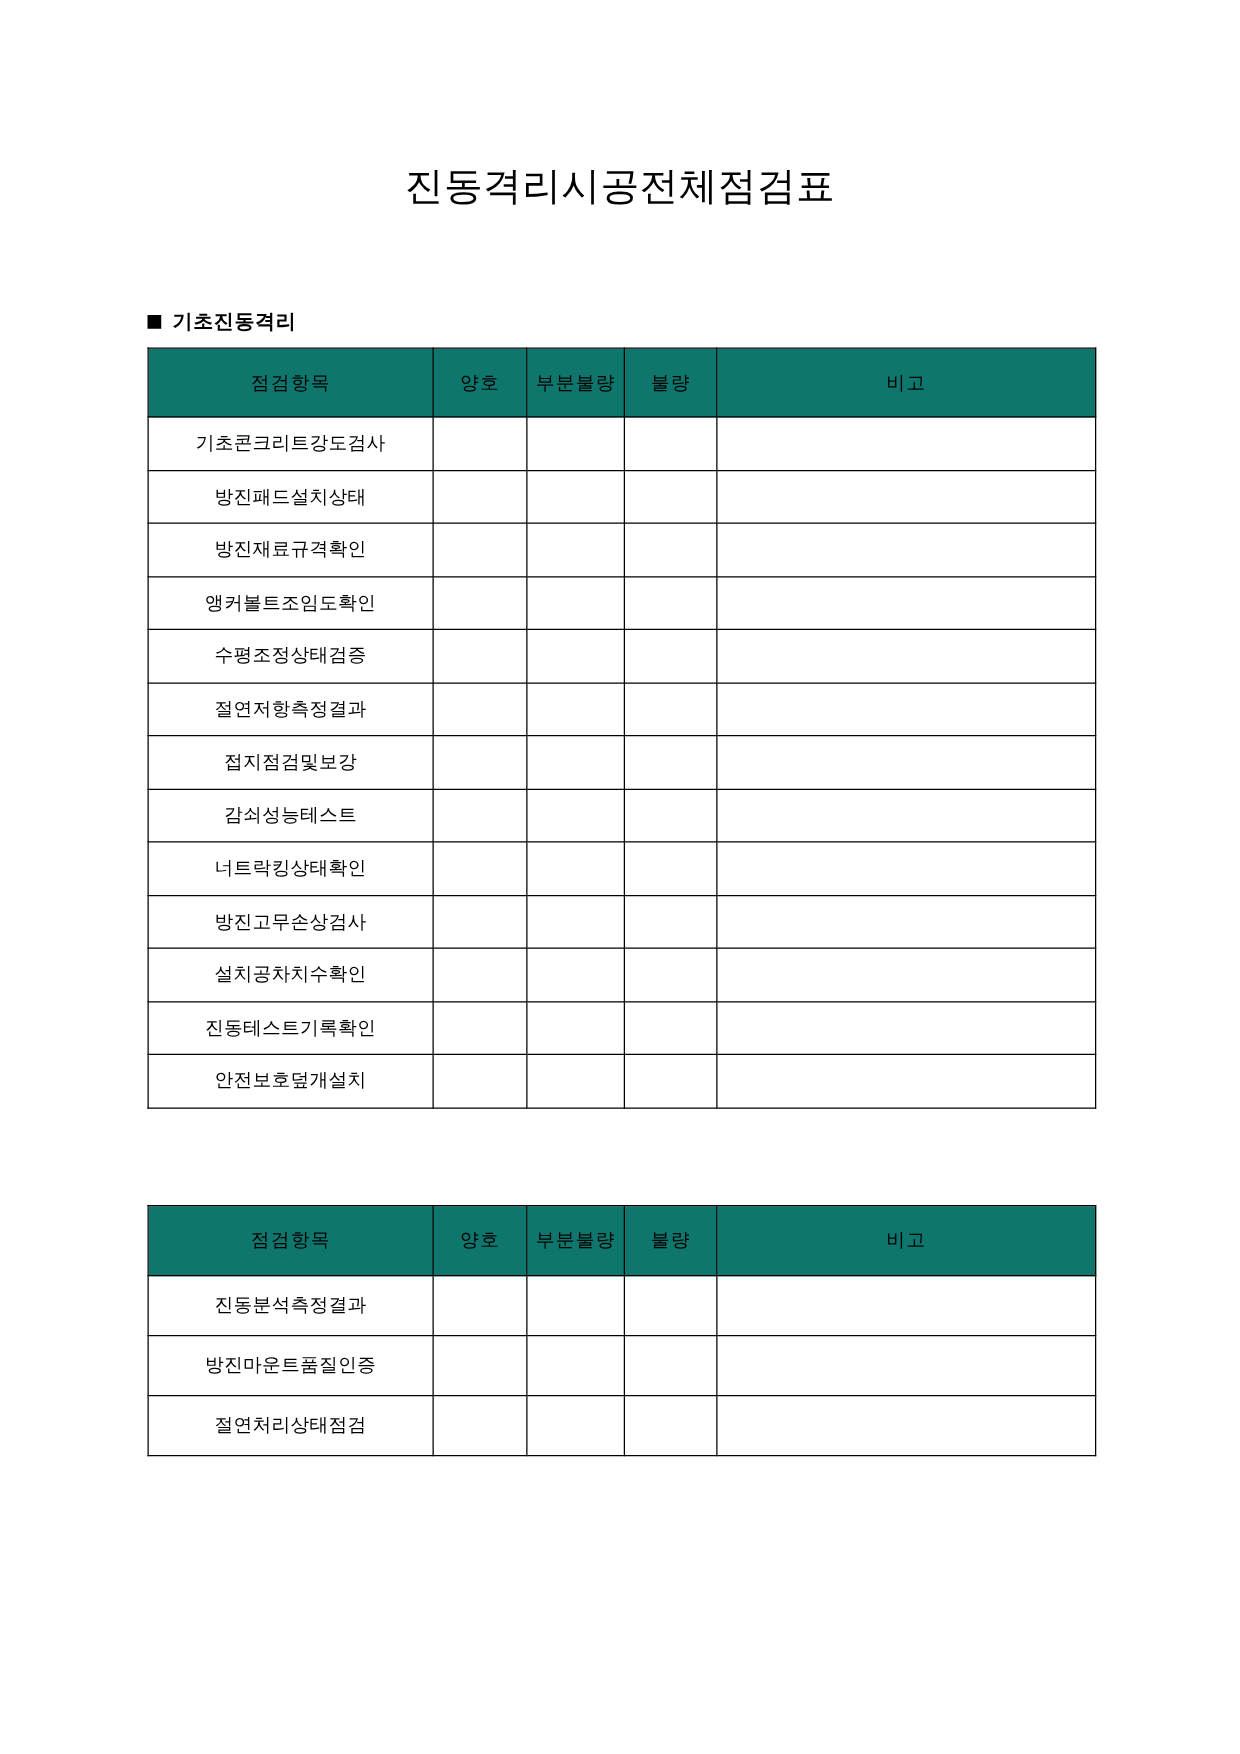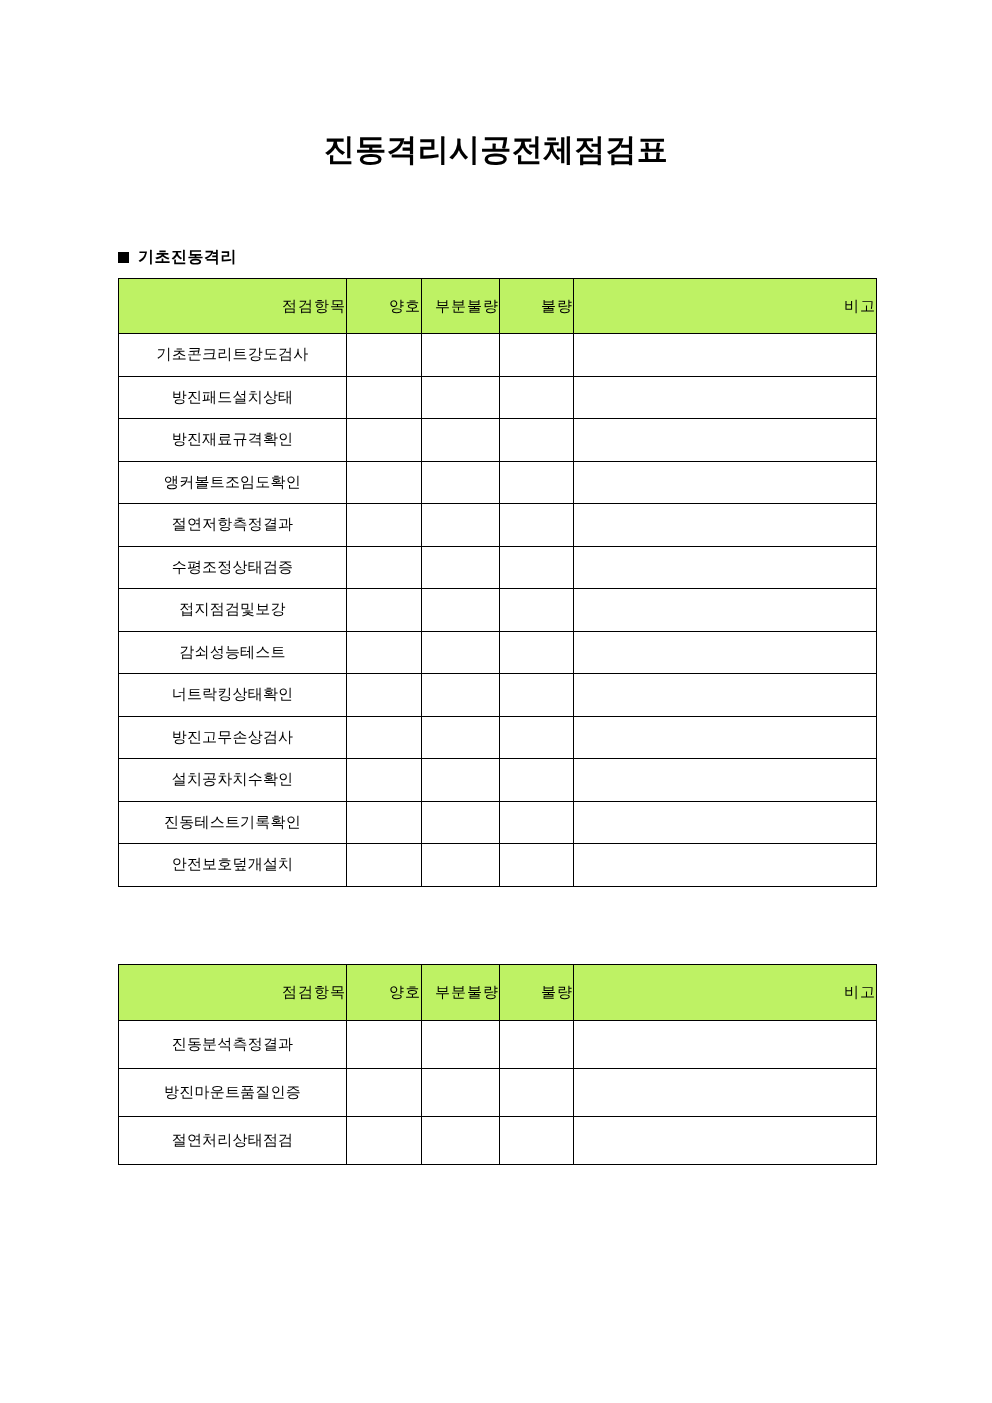--- a/index.html
+++ b/index.html
@@ -26,21 +26,21 @@
   
   .doc-title {
     margin: 0;
     padding: 0;
     position: absolute;
     left: 0;
     top: 131px;
     width: 992px;
     text-align: center;
     font-size: 31px;
-    font-weight: bold;
+    font-weight: normal;
     letter-spacing: 0.3px;
     line-height: 1.2;
     color: #000;
   }
 
   
   .section {
     position: absolute;
     left: 118px;
     width: 758px;
@@ -72,22 +72,22 @@
     font-size: 15px;
   }
   table.check-table th,
   table.check-table td {
     border: 1px solid #000000;
     padding: 0;
     color: #000;
     font-weight: normal;
   }
   table.check-table thead th {
-    background: #bef264;
-    text-align: right;
+    background: #0f766e;
+    text-align: center;
     vertical-align: middle;
     font-size: 15px;
     letter-spacing: 1px;
     line-height: 1.35;
   }
   table.check-table tbody td {
     vertical-align: middle;
   }
   td.item-cell {
     text-align: center;
@@ -170,28 +170,28 @@
             <td class="note-cell"></td>
           </tr>
           <tr>
             <td class="item-cell">앵커볼트조임도확인</td>
             <td class="mark-cell"></td>
             <td class="mark-cell"></td>
             <td class="mark-cell"></td>
             <td class="note-cell"></td>
           </tr>
           <tr>
+            <td class="item-cell">수평조정상태검증</td>
+            <td class="mark-cell"></td>
+            <td class="mark-cell"></td>
+            <td class="mark-cell"></td>
+            <td class="note-cell"></td>
+          </tr>
+          <tr>
             <td class="item-cell">절연저항측정결과</td>
-            <td class="mark-cell"></td>
-            <td class="mark-cell"></td>
-            <td class="mark-cell"></td>
-            <td class="note-cell"></td>
-          </tr>
-          <tr>
-            <td class="item-cell">수평조정상태검증</td>
             <td class="mark-cell"></td>
             <td class="mark-cell"></td>
             <td class="mark-cell"></td>
             <td class="note-cell"></td>
           </tr>
           <tr>
             <td class="item-cell">접지점검및보강</td>
             <td class="mark-cell"></td>
             <td class="mark-cell"></td>
             <td class="mark-cell"></td>

